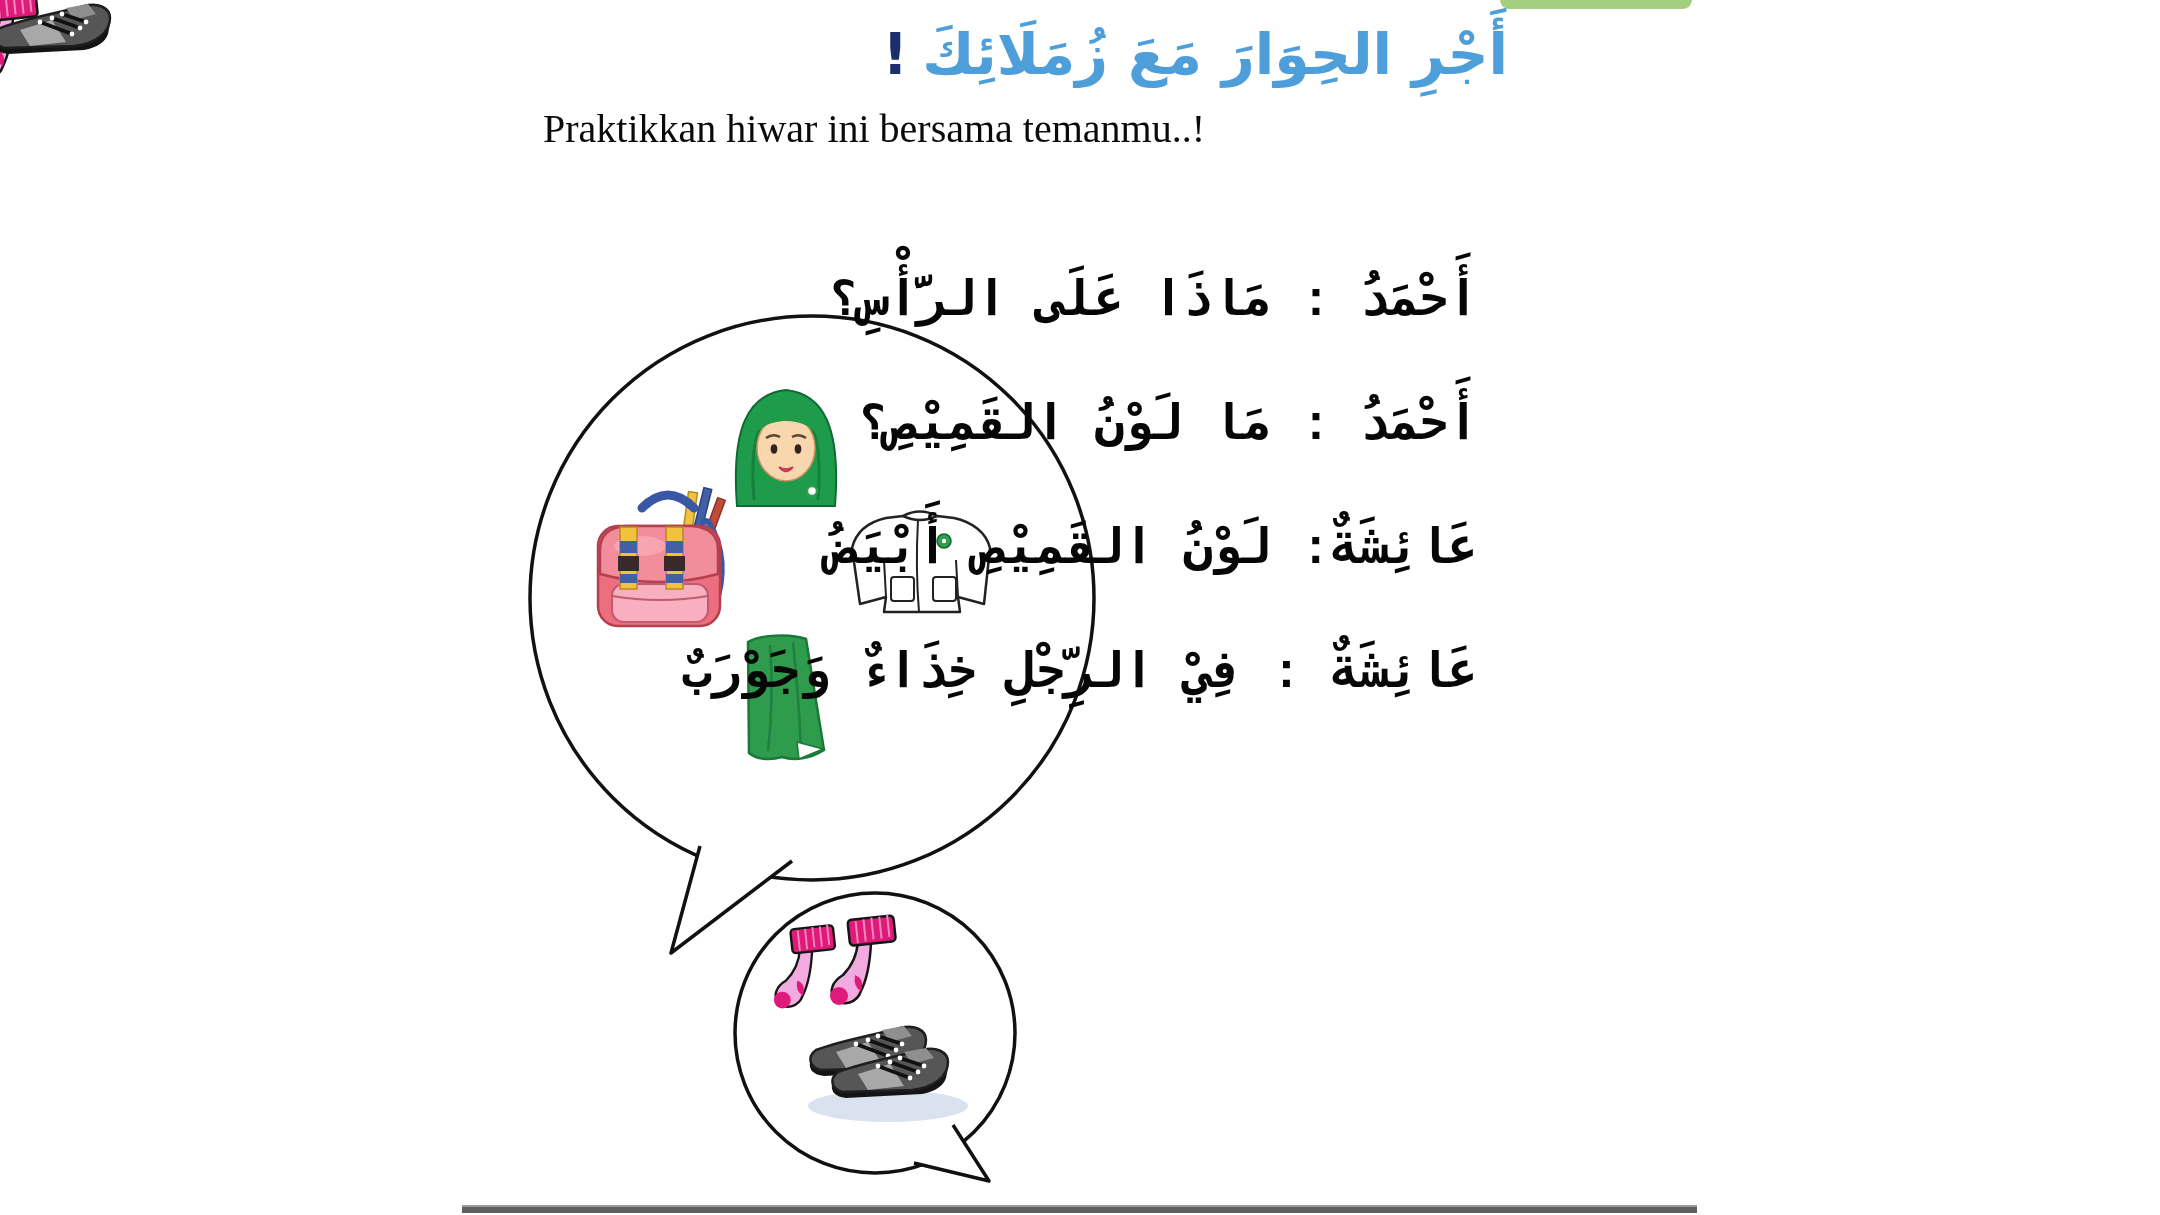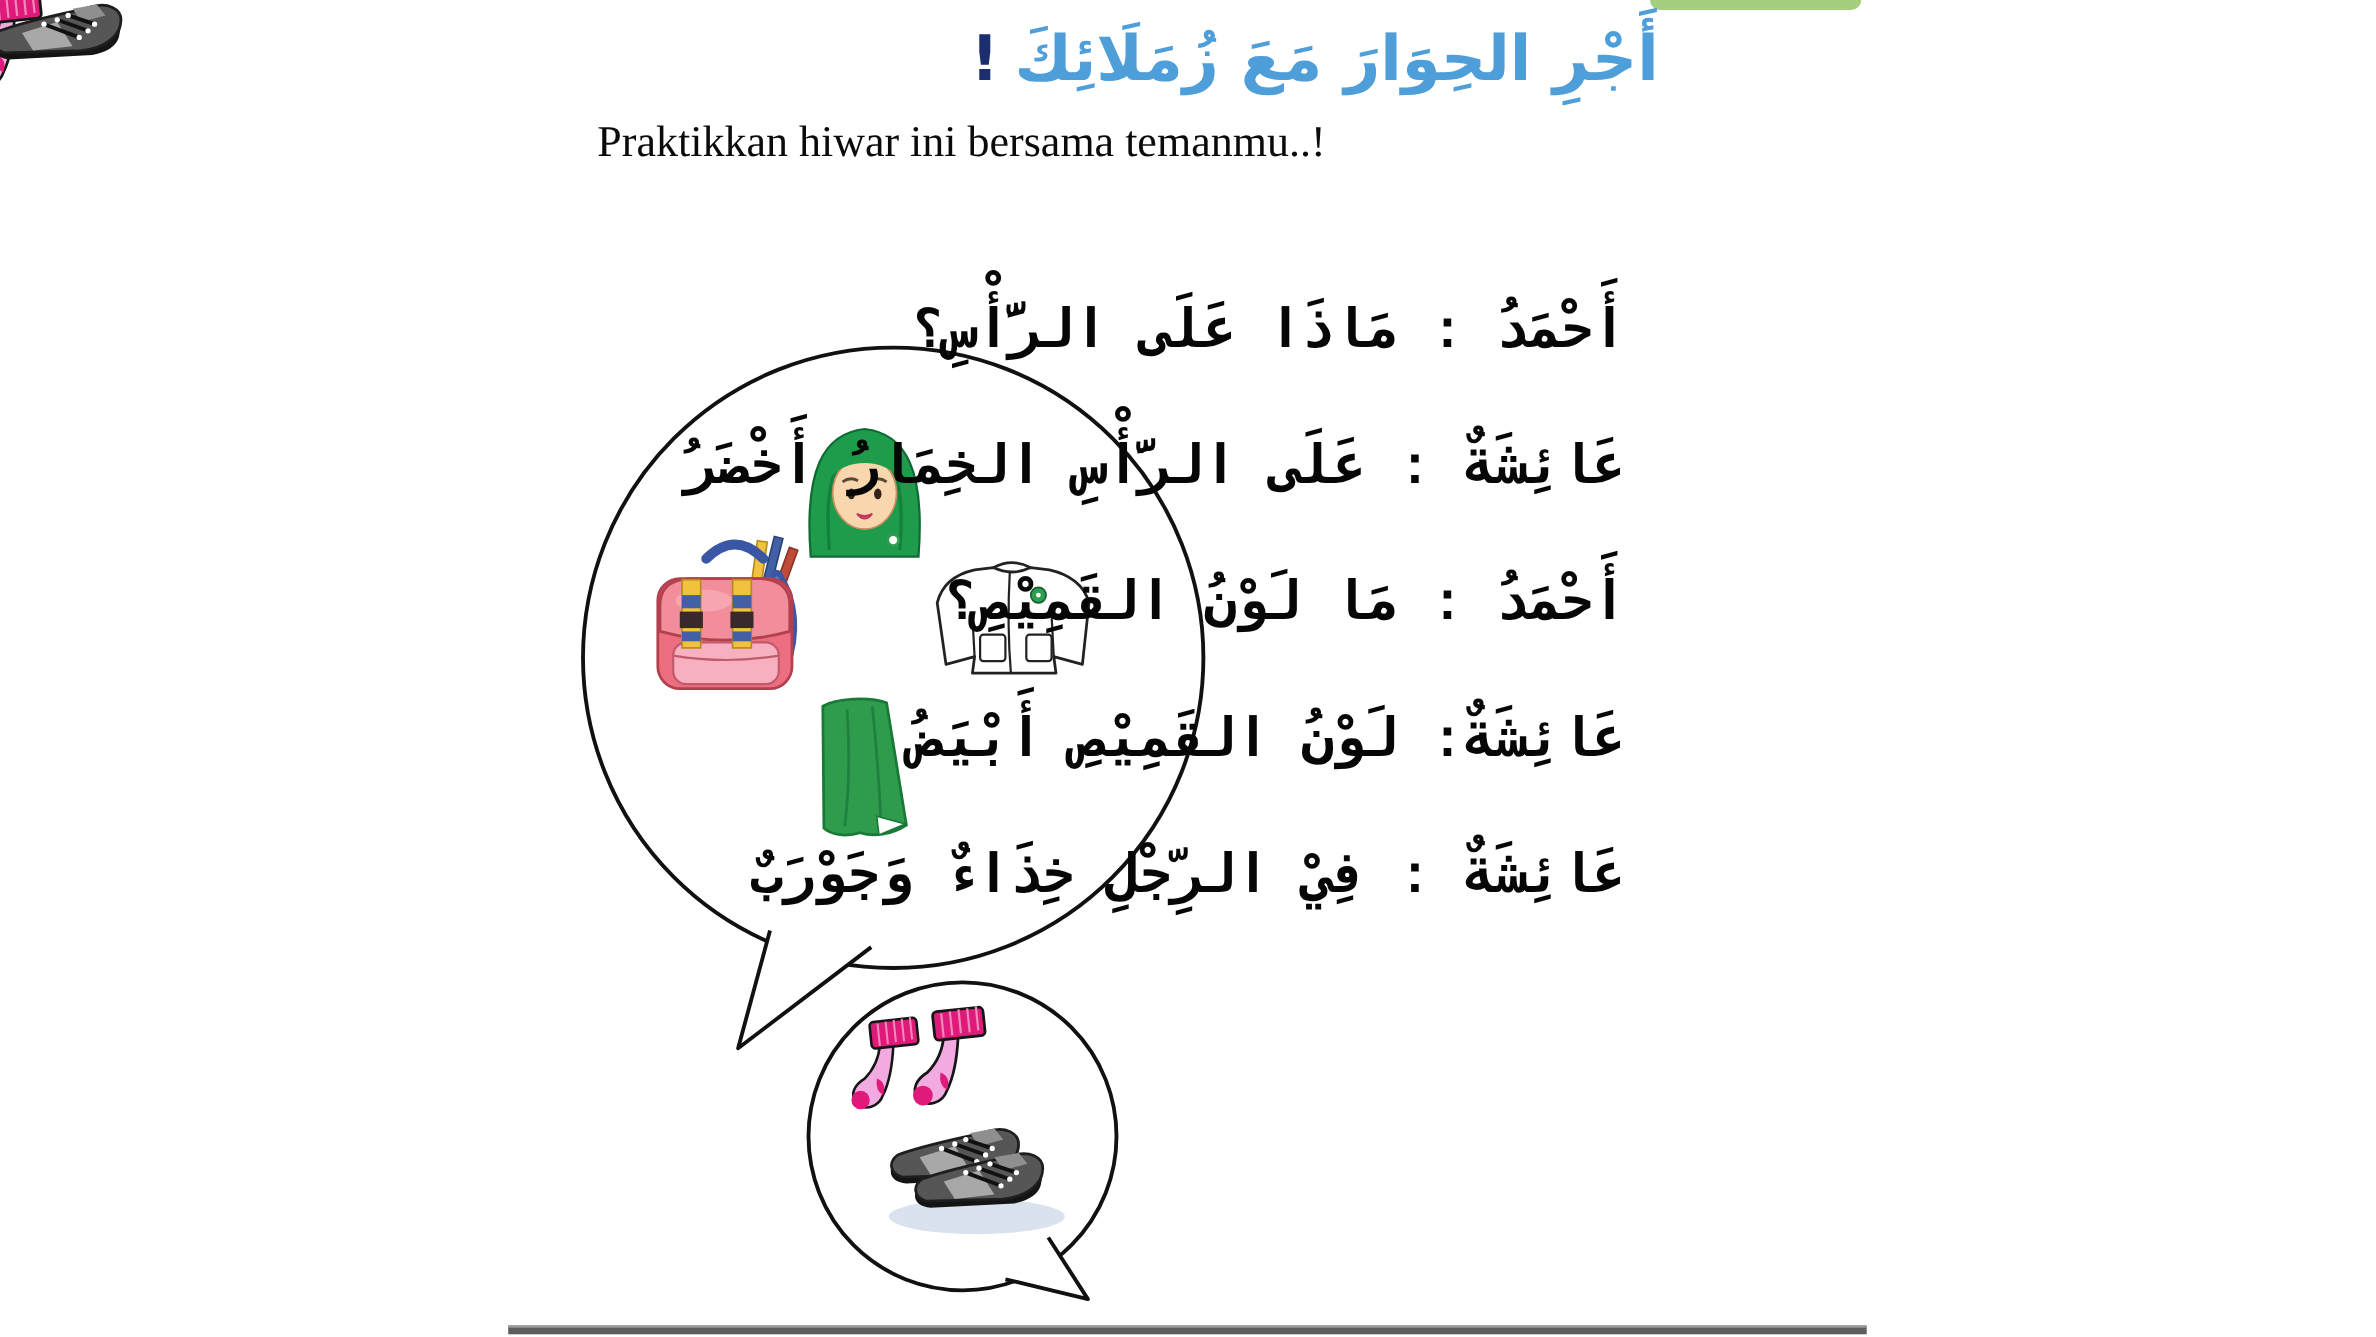--- a/index.html
+++ b/index.html
@@ -145,21 +145,20 @@
         <circle cx="80" cy="28" r="2.4" fill="#ffffff"></circle>
           <circle cx="86" cy="22" r="2.4" fill="#ffffff"></circle>
       </g>
       <use href="#shoe" transform="translate(816,1022)"></use>
       <use href="#shoe" transform="translate(838,1044)"></use>
     </g>
   </svg>
 
   <div id="dialogue">
     <div class="dlg-line">أَحْمَدُ : مَاذَا عَلَى الرَّأْسِ؟</div>
-    <div class="dlg-line">عَائِشَةٌ : عَلَى الرَّأْسِ الخِمَارُ أَخْضَرُ</div>
     <div class="dlg-line">أَحْمَدُ : مَا لَوْنُ القَمِيْصِ؟</div>
     <div class="dlg-line">عَائِشَةٌ: لَوْنُ القَمِيْصِ أَبْيَضُ</div>
     <div class="dlg-line">عَائِشَةٌ : فِيْ الرِّجْلِ خِذَاءٌ وَجَوْرَبٌ</div>
   </div>
 
   <div id="divider"></div>
 
 </div>
 
 </body></html>

